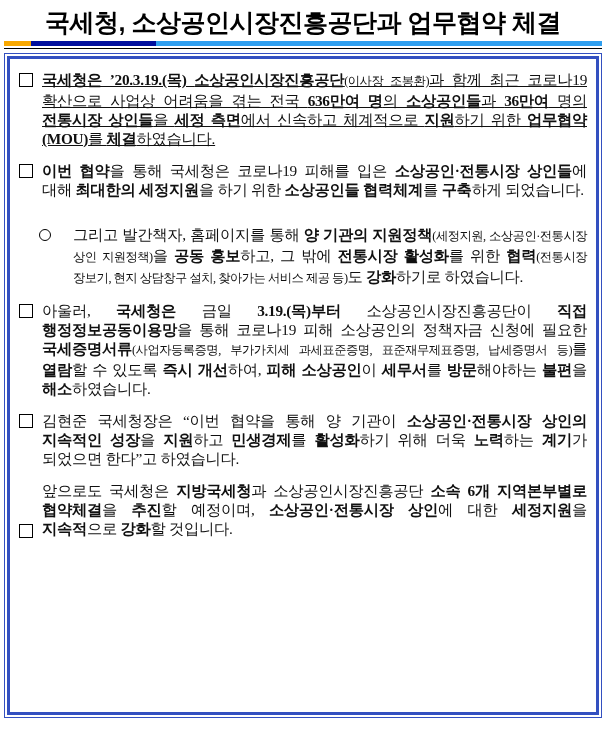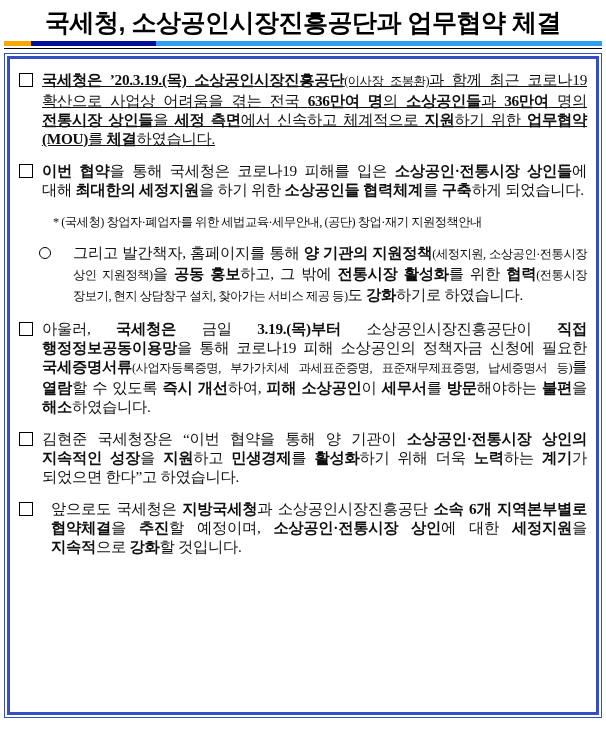--- a/index.html
+++ b/index.html
@@ -112,21 +112,20 @@
         <div class="para square">
           <div style="flex: 1 1 auto;">
             <div style="display: flex; align-items: flex-start;">
               <span class="bullet sq"></span>
               <div class="ptext"><span class="b ">이번 협약</span><span class="">을 통해 국세청은 코로나19 피해를 입은 </span><span class="b ">소상공인·전통시장 상인들</span><span class="">에 대해 </span><span class="b ">최대한의 세정지원</span><span class="">을 하기 위한 </span><span class="b ">소상공인들 협력체계</span><span class="">를 </span><span class="b ">구축</span><span class="">하게 되었습니다.</span></div>
             </div>
           </div>
         </div>
         <div class="para circle">
           <div style="flex: 1 1 auto;">
-            <div class="footnote" style="margin-left: 14px;">* (국세청) 창업자·폐업자를 위한 세법교육·세무안내, (공단) 창업·재기 지원정책안내</div>
           </div>
         </div>
         <div class="para circle">
           <div style="flex: 1 1 auto;">
             <div style="display: flex; align-items: flex-start; gap: 12px;">
               <span class="bullet ci"></span>
               <div class="ptext"><span class="">그리고 발간책자, 홈페이지를 통해 </span><span class="b ">양 기관의 지원정책</span><span class="sm ">(세정지원, 소상공인·전통시장 상인 지원정책)</span><span class="">을 </span><span class="b ">공동 홍보</span><span class="">하고, 그 밖에 </span><span class="b ">전통시장 활성화</span><span class="">를 위한 </span><span class="b ">협력</span><span class="sm ">(전통시장 장보기, 현지 상담창구 설치, 찾아가는 서비스 제공 등)</span><span class="">도 </span><span class="b ">강화</span><span class="">하기로 하였습니다.</span></div>
             </div>
           </div>
         </div>
@@ -141,21 +140,21 @@
         <div class="para square">
           <div style="flex: 1 1 auto;">
             <div style="display: flex; align-items: flex-start;">
               <span class="bullet sq"></span>
               <div class="ptext"><span class="">김현준 국세청장은 “이번 협약을 통해 양 기관이 </span><span class="b ">소상공인·전통시장 상인의 지속적인 성장</span><span class="">을 </span><span class="b ">지원</span><span class="">하고 </span><span class="b ">민생경제</span><span class="">를 </span><span class="b ">활성화</span><span class="">하기 위해 더욱 </span><span class="b ">노력</span><span class="">하는 </span><span class="b ">계기</span><span class="">가 되었으면 한다”고 하였습니다.</span></div>
             </div>
           </div>
         </div>
         <div class="para square">
           <div style="flex: 1 1 auto;">
-            <div style="display: flex; align-items: flex-start; gap: 9px;">
+            <div style="display: flex; align-items: flex-end;">
               <span class="bullet sq"></span>
               <div class="ptext"><span class="">앞으로도 국세청은 </span><span class="b ">지방국세청</span><span class="">과 소상공인시장진흥공단 </span><span class="b ">소속 6개 지역본부별로</span><span class=""> </span><span class="b ">협약체결</span><span class="">을 </span><span class="b ">추진</span><span class="">할 예정이며, </span><span class="b ">소상공인·전통시장 상인</span><span class="">에 대한 </span><span class="b ">세정지원</span><span class="">을 </span><span class="b ">지속적</span><span class="">으로 </span><span class="b ">강화</span><span class="">할 것입니다.</span></div>
             </div>
           </div>
         </div>
       </div>
   </div>
 
 </div>
 

